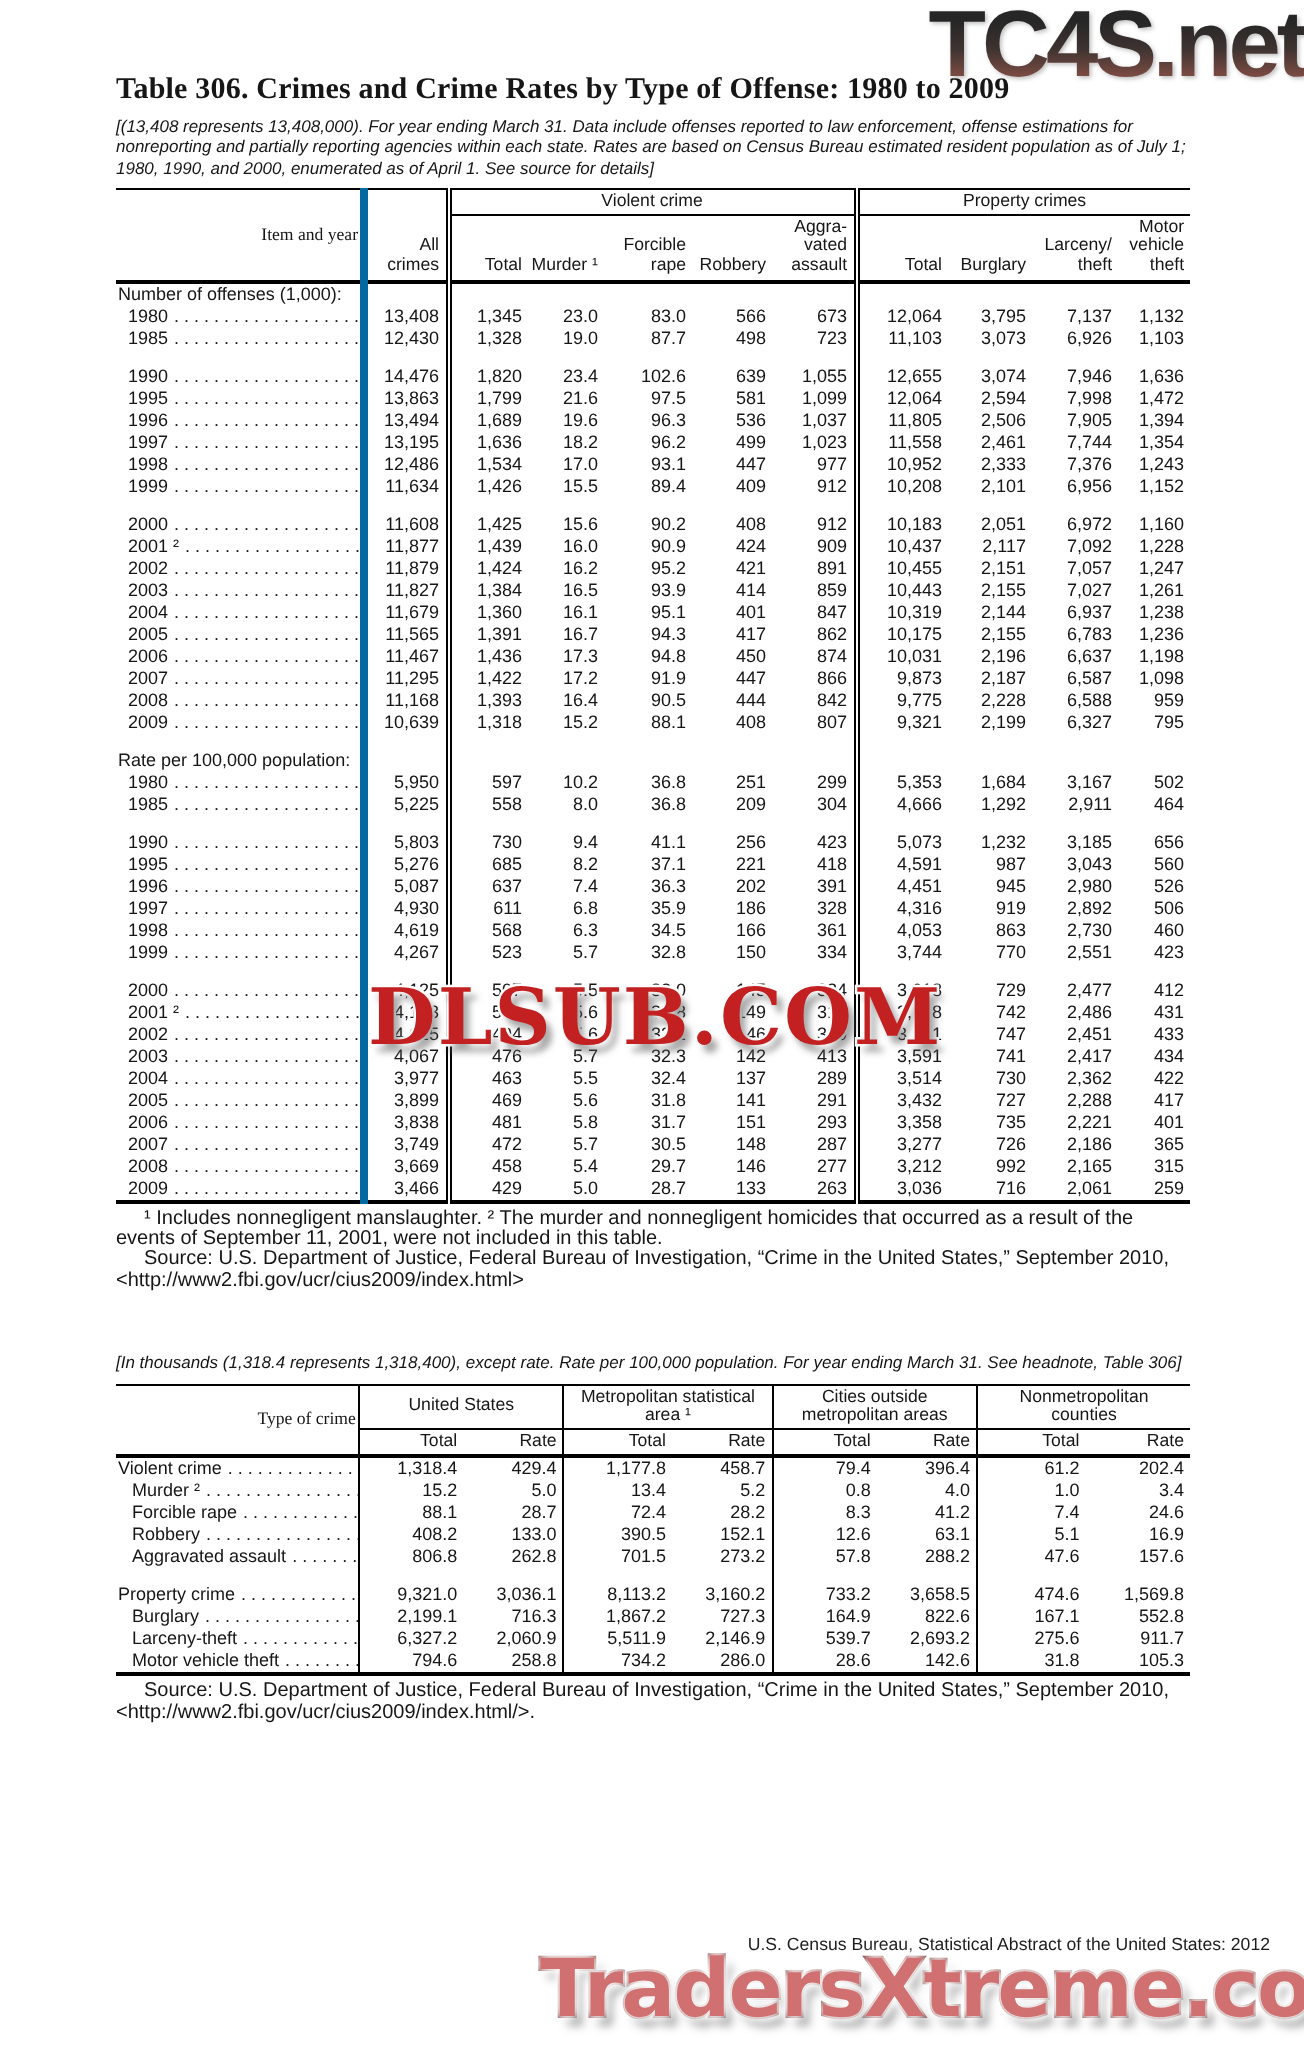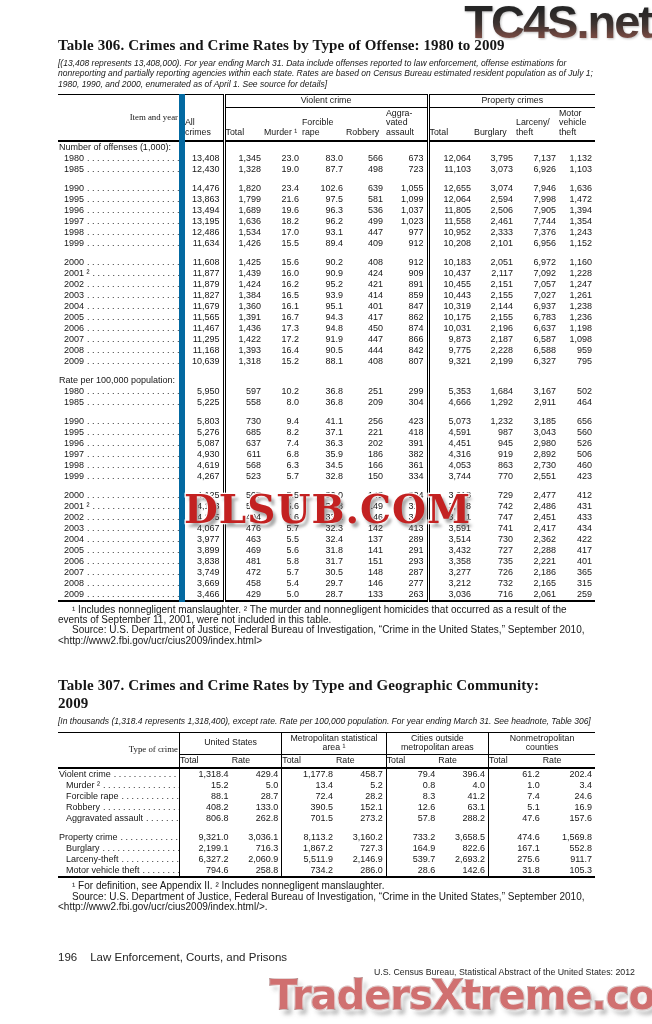--- a/index.html
+++ b/index.html
@@ -10,28 +10,28 @@
   .tbl-title{font-family:"Liberation Serif",serif;font-size:15px;font-weight:bold;
              margin:0 0 4px 0;letter-spacing:.1px;white-space:pre-line;line-height:18px;}
   .headnote{font-size:8.5px;line-height:10.4px;margin:0 0 5px 0;font-style:italic;}
 
   table{border-collapse:collapse;table-layout:fixed;width:537px;font-size:9px;color:#161616;}
   th{font-weight:normal;}
   .t306{border-top:1px solid #000;border-bottom:2px solid #000;}
   .t307{border-top:1px solid #000;border-bottom:2px solid #000;}
 
   
-  .c-all{border-left:6px solid #0369a1;}
+  .c-all{border-left:4px solid #0369a1;}
   .c-vt,.c-pt{border-left:3px double #000;}
   .c-g{border-left:1px solid #000;}
 
   
   .t306 thead th,.t307 thead th{font-size:8.8px;line-height:9.6px;}
   .stub-h{text-align:right;vertical-align:middle;font-family:Liberation Serif, serif;}
-  .num-h{text-align:left;vertical-align:bottom;white-space:pre-line;padding:1px 3px 2px 0;}
+  .num-h{text-align:right;vertical-align:bottom;white-space:pre-line;padding:1px 3px 2px 0;}
   .grp-h{text-align:center;vertical-align:middle;border-bottom:1px solid #000;padding:1px 0;white-space:pre-line;}
   .hvy{border-bottom:2px solid #000;}
 
   
   td{padding:0;line-height:11px;vertical-align:bottom;}
   td.num{text-align:right;padding-right:3px;white-space:nowrap;}
   tr.gap td{padding-top:8px;}
   .stub{overflow:hidden;}
   .sec{padding-left:1px;white-space:nowrap;}
   .yl{display:flex;white-space:nowrap;padding-left:6px;overflow:hidden;}
@@ -561,21 +561,21 @@
                 <span class="yl">
                   <span>1997</span>
                   <span class="leader">. . . . . . . . . . . . . . . . . . . . . . . . . . . . . . . . . . . . . . . . . . . . . </span>
                 </span>
               </td>
               <td class="c-all num">4,930</td>
               <td class="c-vt num">611</td>
               <td class="num">6.8</td>
               <td class="num">35.9</td>
               <td class="num">186</td>
-              <td class="num">382</td>
+              <td class="num">328</td>
               <td class="c-pt num">4,316</td>
               <td class="num">919</td>
               <td class="num">2,892</td>
               <td class="num">506</td>
             </tr>
             <tr>
               <td class="stub">
                 <span class="yl">
                   <span>1998</span>
                   <span class="leader">. . . . . . . . . . . . . . . . . . . . . . . . . . . . . . . . . . . . . . . . . . . . . </span>
@@ -761,21 +761,21 @@
                   <span class="leader">. . . . . . . . . . . . . . . . . . . . . . . . . . . . . . . . . . . . . . . . . . . . . </span>
                 </span>
               </td>
               <td class="c-all num">3,669</td>
               <td class="c-vt num">458</td>
               <td class="num">5.4</td>
               <td class="num">29.7</td>
               <td class="num">146</td>
               <td class="num">277</td>
               <td class="c-pt num">3,212</td>
-              <td class="num">732</td>
+              <td class="num">992</td>
               <td class="num">2,165</td>
               <td class="num">315</td>
             </tr>
             <tr>
               <td class="stub">
                 <span class="yl">
                   <span>2009</span>
                   <span class="leader">. . . . . . . . . . . . . . . . . . . . . . . . . . . . . . . . . . . . . . . . . . . . . </span>
                 </span>
               </td>
@@ -794,22 +794,20 @@
       </table>
 
       <div class="footnotes">
         <p>¹ Includes nonnegligent manslaughter. ² The murder and nonnegligent homicides that occurred as a result of the events of September 11, 2001, were not included in this table.</p>
         <p>Source: U.S. Department of Justice, Federal Bureau of Investigation, “Crime in the United States,” September 2010,</p>
         <p class="src2">&lt;http://www2.fbi.gov/ucr/cius2009/index.html&gt;</p>
       </div>
     </div>
 
     <div class="t307-block">
-      <h1 class="tbl-title">Table 307. Crimes and Crime Rates by Type and Geographic Community:
-2009</h1>
       <p class="headnote">[In thousands (1,318.4 represents 1,318,400), except rate. Rate per 100,000 population. For year ending March 31. See headnote, Table 306]</p>
 
       <table class="t307">
         <colgroup>
           <col style="width:121px">
             <col style="width:52px">
             <col style="width:50px">
           <col style="width:54px">
             <col style="width:50px">
             <col style="width:52px">
@@ -981,30 +979,26 @@
               <td class="num">286.0</td>
               <td class="c-g num">28.6</td>
               <td class="num">142.6</td>
               <td class="c-g num">31.8</td>
               <td class="num">105.3</td>
             </tr>
           </tbody>
       </table>
 
       <div class="footnotes">
-        <p>¹ For definition, see Appendix II. ² Includes nonnegligent manslaughter.</p>
         <p>Source: U.S. Department of Justice, Federal Bureau of Investigation, “Crime in the United States,” September 2010,</p>
         <p class="src2">&lt;http://www2.fbi.gov/ucr/cius2009/index.html/&gt;.</p>
       </div>
     </div>
 
   </div>
 
-  <div class="pagefoot">
-    <span>196</span><span class="sect">Law Enforcement, Courts, and Prisons</span>
-  </div>
   <div class="credit">U.S. Census Bureau, Statistical Abstract of the United States: 2012</div>
 
   <div class="wm-top">TC4S.net</div>
   <div class="wm-mid">DLSUB.COM</div>
   <div class="wm-bottom">TradersXtreme.com</div>
 
 </div>
 
 </body></html>

